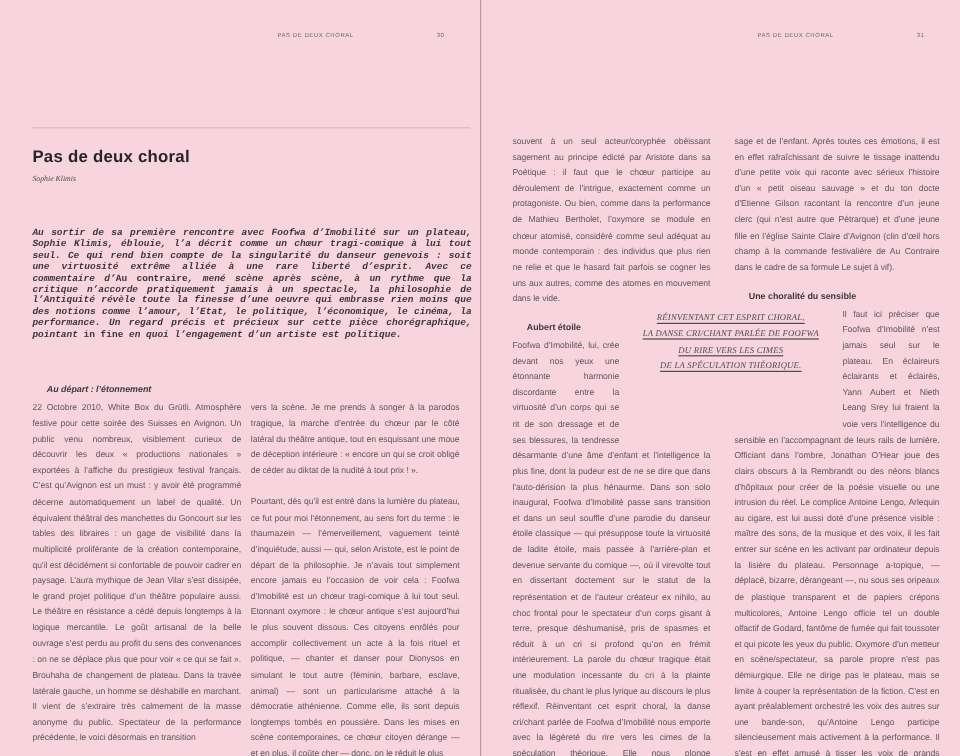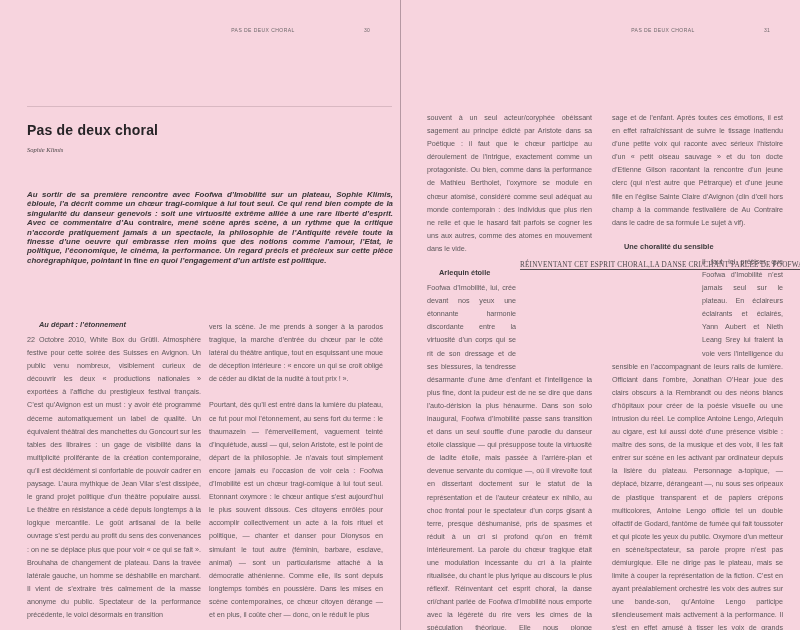--- a/index.html
+++ b/index.html
@@ -9,38 +9,38 @@
   .page{position:absolute;top:16px;width:400px;height:630px;overflow:hidden;}
   .page-left{left:0;}
   .page-right{left:400px;}
   .gutter-line{position:absolute;left:400px;top:0;width:1px;height:630px;background:rgba(92,70,80,0.42);z-index:6;}
   .runhead{position:absolute;top:11px;font-size:5px;letter-spacing:0.45px;color:#6e686b;white-space:nowrap;}
   .runhead.rt{left:163px;width:200px;text-align:center;}
   .runhead.pn{left:338px;width:32px;text-align:right;letter-spacing:0.2px;}
   .title-rule{position:absolute;top:90px;left:27px;width:365px;height:1px;background:rgba(60,40,50,0.16);}
   .page-title{position:absolute;top:97px;left:27px;font-size:14px;font-weight:bold;color:#272427;letter-spacing:0.2px;}
   .author{position:absolute;top:130px;left:27px;font-family:"Liberation Serif","DejaVu Serif",serif;font-style:italic;font-size:6.5px;color:#4c4749;}
-  .intro{position:absolute;top:174px;left:27px;width:366px;font-family:Liberation Sans, sans-serif;font-style:italic;font-weight:bold;font-size:7.9px;line-height:9.4px;color:#3a3739;text-align:justify;}
+  .intro{position:absolute;top:174px;left:27px;width:366px;font-family:Liberation Mono, monospace;font-style:italic;font-weight:bold;font-size:7.9px;line-height:9.4px;color:#3a3739;text-align:justify;}
   .intro .rm{font-style:normal;}
   .bt{font-size:7.2px;line-height:13.1px;letter-spacing:-0.05px;color:#5e595c;text-align:justify;hyphens:auto;}
   .it{}
   .cols{position:absolute;display:flex;}
   .cols-left{top:304px;left:27px;}
   .cols-left .col1{width:174px;margin-right:8px;}
   .cols-left .col2{width:174px;}
-  .cols-left .col2 .p:first-child{margin-top:0;}
+  .cols-left .col2 .p:first-child{margin-top:13px;}
   .cols-right{top:95px;left:27px;}
   .cols-right .col1{width:165px;margin-right:20px;}
   .cols-right .col2{width:171px;}
   .p{margin:0 0 13px 0;}
   h3.sub{font-size:7.4px;line-height:10px;font-weight:bold;color:#3c393b;margin:0 0 3px 12px;}
   h3.ital{font-style:italic;}
   .cut-r{float:right;width:76px;height:80px;}
   .cut-l{float:left;width:90px;height:92px;}
-  .pullquote{position:absolute;left:120px;top:243px;width:178px;display:flex;align-items:center;font-family:"Liberation Serif","DejaVu Serif",serif;font-size:7.2px;line-height:13.4px;color:#4e4a4d;letter-spacing:0.2px;z-index:3;}
+  .pullquote{position:absolute;left:120px;top:243px;width:178px;display:flex;flex-direction:column;align-items:center;font-family:"Liberation Serif","DejaVu Serif",serif;font-style:italic;font-size:7.2px;line-height:13.4px;color:#4e4a4d;letter-spacing:0.2px;z-index:3;}
   .pq-line{white-space:nowrap;text-decoration:underline;text-underline-offset:1.5px;}
 </style>
 </head>
 <body>
 
 <div class="spread">
 
   <section class="page page-left">
     <div class="runhead rt">PAS DE DEUX CHORAL</div>
     <div class="runhead pn">30</div>
@@ -63,21 +63,21 @@
     </div>
   </section>
 
   <section class="page page-right">
     <div class="runhead rt">PAS DE DEUX CHORAL</div>
     <div class="runhead pn">31</div>
 
     <div class="cols cols-right">
       <div class="col col1">
         <div class="p bt"><span>souvent à un seul acteur/coryphée obéissant sagement au principe édicté par Aristote dans sa </span><span class="it">Poétique</span><span> : il faut que le chœur participe au déroulement de l’intrigue, exactement comme un protagoniste. Ou bien, comme dans la performance de Mathieu Bertholet, l’oxymore se module en chœur atomisé, considéré comme seul adéquat au monde contemporain : des individus que plus rien ne relie et que le hasard fait parfois se cogner les uns aux autres, comme des atomes en mouvement dans le vide.</span></div>
-        <h3 class="sub">Arlequin étoile</h3>
+        <h3 class="sub">Aubert étoile</h3>
         <div class="p bt"><span class="cut-r"></span><span><span>Foofwa d’Imobilité, lui, crée devant nos yeux une étonnante harmonie discordante entre la virtuosité d’un corps qui se rit de son </span><span class="it">dressage</span><span> et de ses blessures, la tendresse désarmante d’une âme d’enfant et l’intelligence la plus fine, dont la pudeur est de ne se dire que dans l’auto-dérision la plus </span><span class="it">hénaurme</span><span>. Dans son solo inaugural, Foofwa d’Imobilité passe sans transition et dans un seul souffle d’une parodie du danseur étoile classique — qui présuppose toute la virtuosité de ladite étoile, mais </span><span class="it">passée à l’arrière-plan et devenue servante du comique</span><span> —, où il virevolte tout en dissertant doctement sur le statut de la représentation et de l’auteur créateur </span><span class="it">ex nihilo</span><span>, au choc frontal pour le spectateur d’un corps gisant à terre, presque déshumanisé, pris de spasmes et réduit à un cri si profond qu’on en frémit intérieurement. La parole du chœur tragique était une modulation incessante du cri à la plainte ritualisée, du chant le plus lyrique au discours le plus réflexif. Réinventant cet esprit choral, la danse cri/chant parlée de Foofwa d’Imobilité nous emporte avec la légèreté du rire vers les cimes de la spéculation théorique. Elle nous plonge abruptement dans le gouffre de la terreur en nous prenant aux tripes. Puis, elle nous repêche </span></span></div>
       </div>
       <div class="col col2">
         <div class="p bt"><span>sage et de l’enfant. Après toutes ces émotions, il est en effet </span><span class="it">rafraîchissant</span><span> de suivre le tissage inattendu d’une petite voix qui raconte avec sérieux l’histoire d’un « petit oiseau sauvage » et du ton docte d’Etienne Gilson racontant la rencontre d’un jeune clerc (qui n’est autre que Pétrarque) et d’une jeune fille en l’église Sainte Claire d’Avignon (clin d’œil </span><span class="it">hors champ</span><span> à la commande festivalière de </span><span class="it">Au Contraire</span><span> dans le cadre de sa formule </span><span class="it">Le sujet à vif</span><span>).</span></div>
         <h3 class="sub">Une choralité du sensible</h3>
         <div class="p bt"><span class="cut-l"></span><span><span>Il faut ici préciser que Foofwa d’Imobilité n’est jamais seul sur le plateau. En éclaireurs éclairants et éclairés, Yann Aubert et Nieth Leang Srey lui fraient la voie vers l’intelligence du sensible en l’accompagnant de leurs rails de lumière. Officiant dans l’ombre, Jonathan O’Hear joue des clairs obscurs à la Rembrandt ou des néons blancs d’hôpitaux pour créer de la poésie visuelle ou une intrusion du réel. Le complice Antoine Lengo, Arlequin au cigare, est lui aussi doté d’une présence visible : maître des sons, de la musique et des voix, il les fait entrer sur scène en les activant par ordinateur depuis la lisière du plateau. Personnage </span><span class="it">a-topique</span><span>, — déplacé, bizarre, dérangeant —, nu sous ses oripeaux de plastique transparent et de papiers crépons multicolores, Antoine Lengo officie tel un double olfactif de Godard, fantôme de fumée qui fait toussoter et qui picote les yeux du public. Oxymore d’un metteur en scène/spectateur, sa parole propre n’est pas démiurgique. Elle ne dirige pas le plateau, mais se limite à </span><span class="it">couper</span><span> la représentation de la fiction. C’est en ayant préalablement orchestré les voix des </span><span class="it">autres</span><span> sur une bande-son, qu’Antoine Lengo participe silencieusement mais activement à la performance. Il s’est en effet amusé à tisser les voix de grands intellectuels ou d’artistes pour la plupart disparus, avec des sons bruts et des atmosphères</span></span></div>
       </div>
     </div>
 
     <div class="pullquote">

